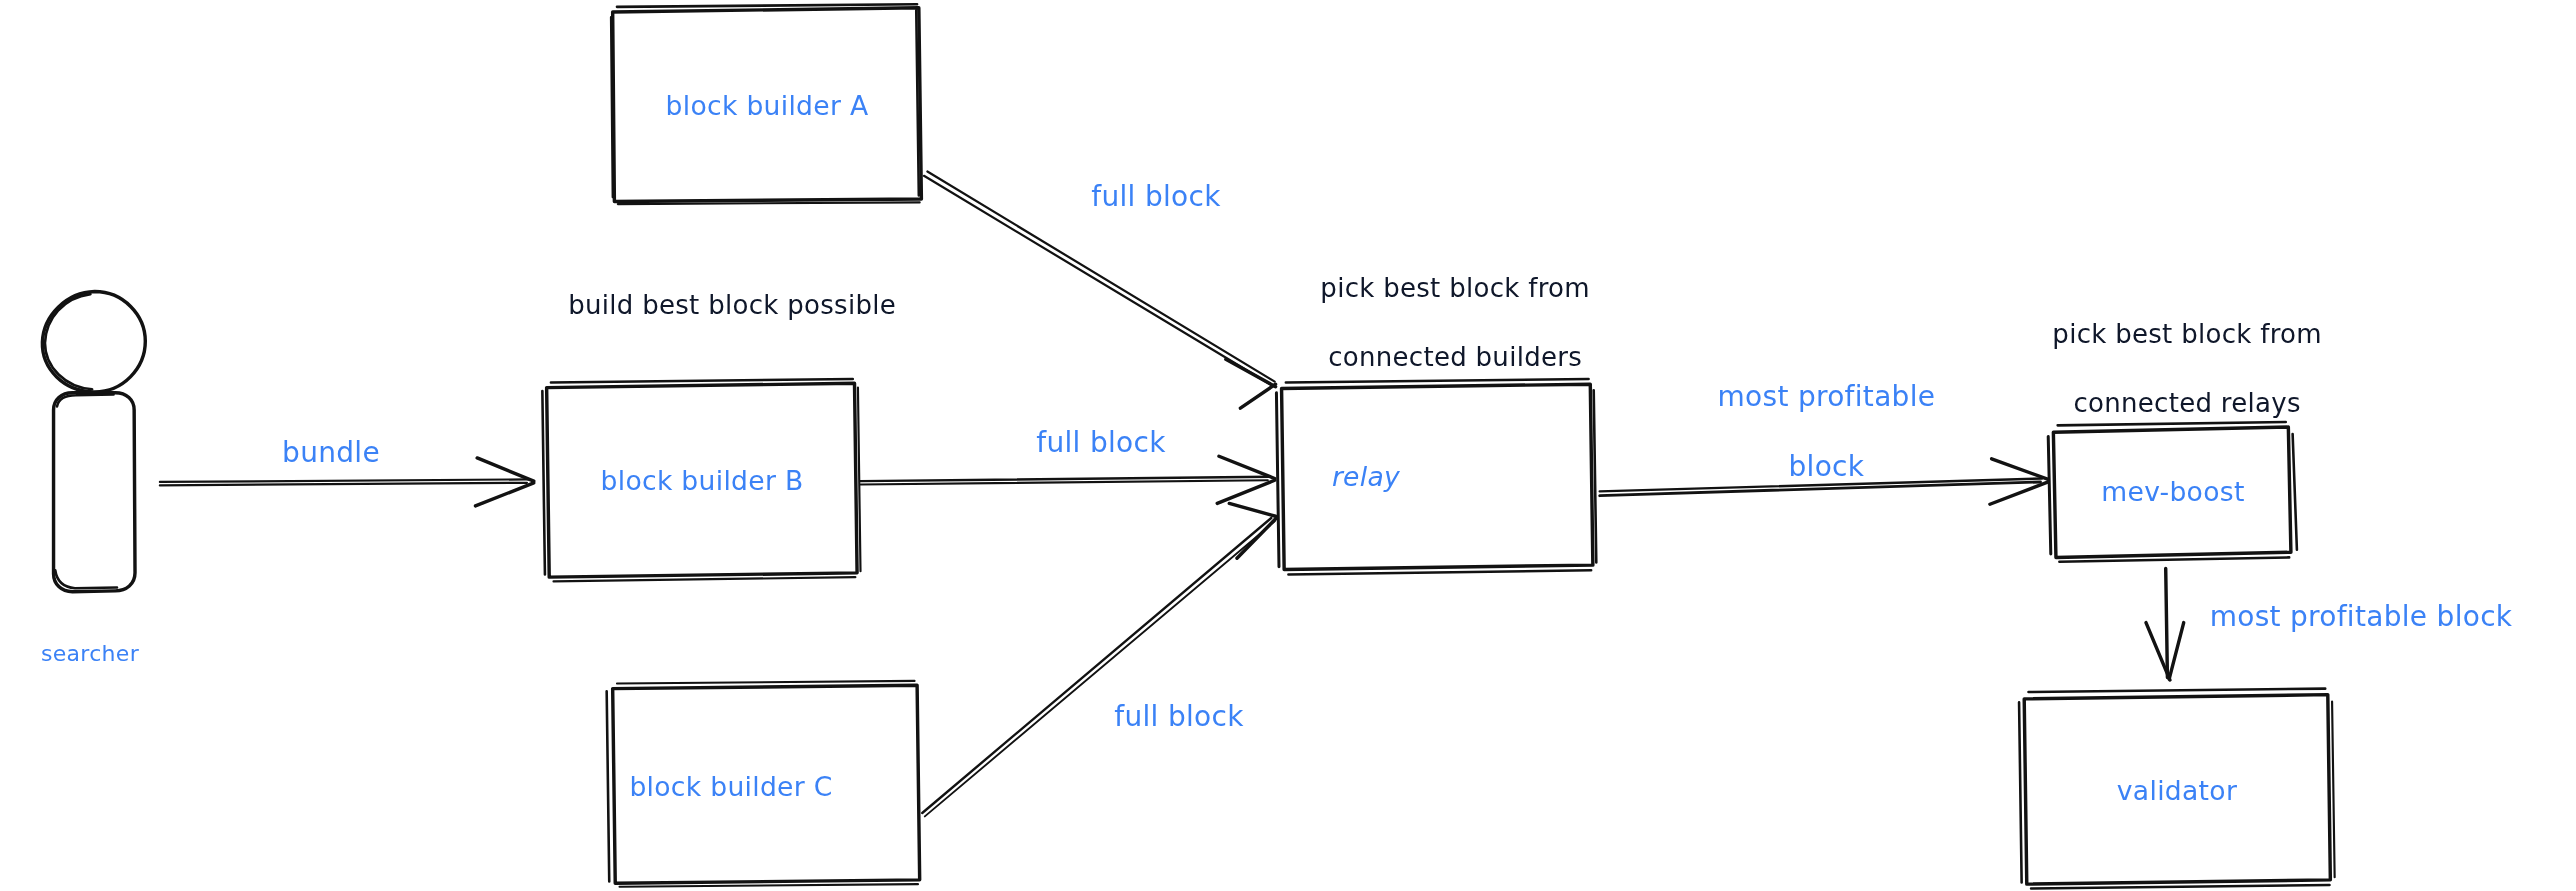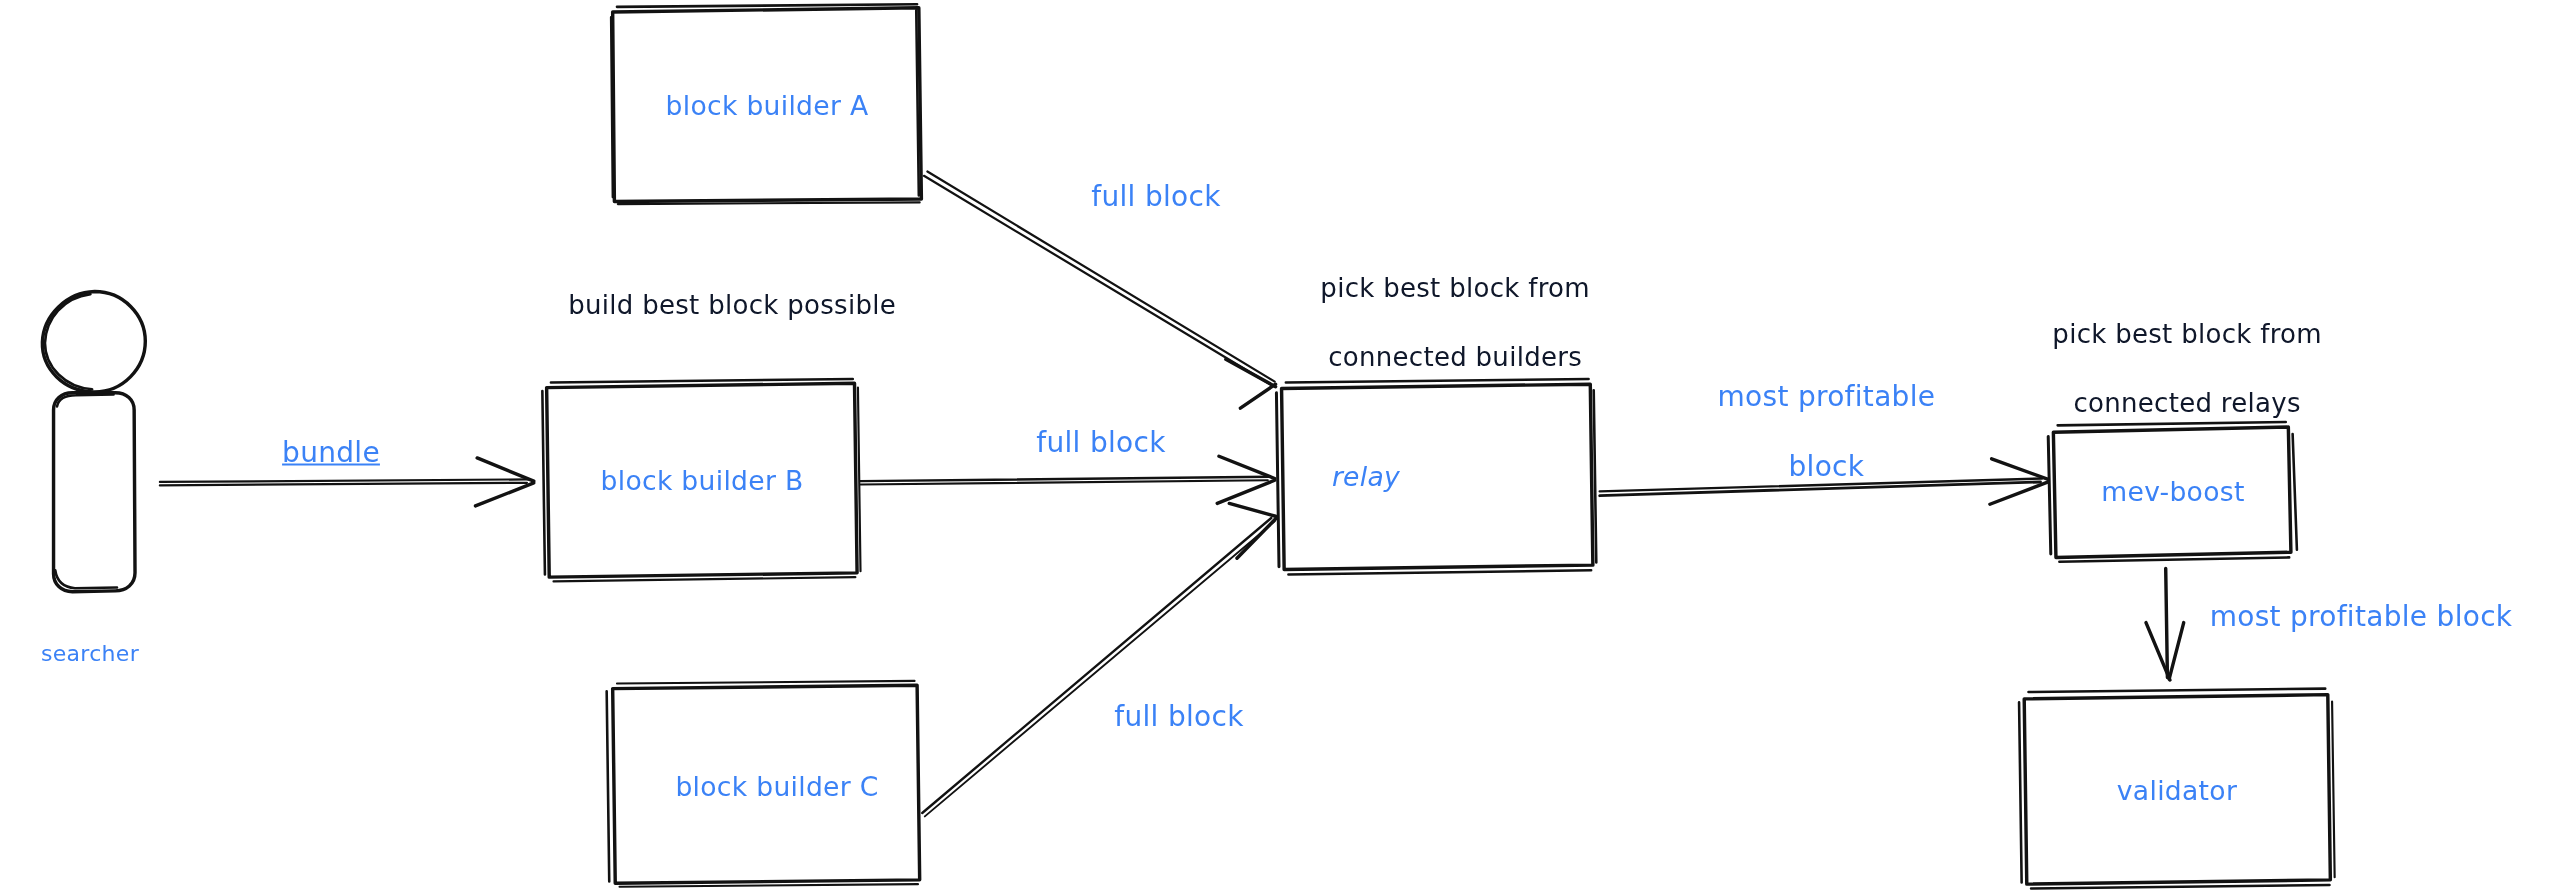--- a/index.html
+++ b/index.html
@@ -171,29 +171,29 @@
 
     </g>
   </svg>
 
   <div class="actor-label ctr" style="left:90px; top:654px;">searcher</div>
 
   <div class="node-label ctr" style="left:767px; top:106px;">block builder A</div>
 
   <div class="node-label ctr" style="left:702px; top:481px;">block builder B</div>
 
-  <div class="node-label ctr" style="left:777px; top:787px;text-align:right;">block builder C</div>
+  <div class="node-label ctr" style="left:731px; top:787px;text-align:right;">block builder C</div>
 
   <div class="node-label ctr" style="left:1366px; top:477px;font-style:italic;">relay</div>
 
   <div class="node-label ctr" style="left:2173px; top:492px;">mev-boost</div>
 
   <div class="node-label ctr" style="left:2177px; top:791px;">validator</div>
 
-  <div class="edge-label ctr" style="left:331px; top:452px;text-decoration:underline;">bundle</div>
+  <div class="edge-label ctr" style="left:331px; top:452px;">bundle</div>
 
   <div class="edge-label ctr" style="left:1156px; top:196px;">full block</div>
 
   <div class="edge-label ctr" style="left:1101px; top:442px;">full block</div>
 
   <div class="edge-label ctr" style="left:1179px; top:716px;">full block</div>
 
   <div class="edge-label ctr" style="left:2361px; top:616px;">most profitable block</div>
 
   <div class="edge-label ctr" style="left:1808px; top:431px;">

